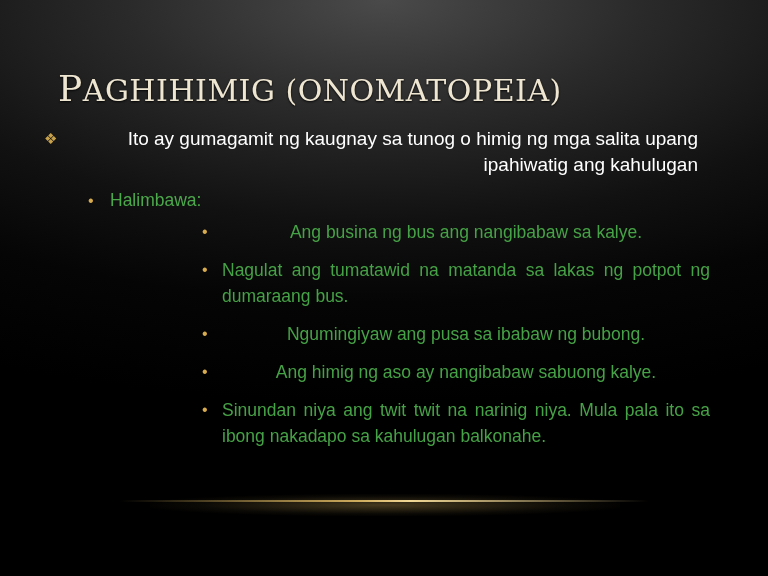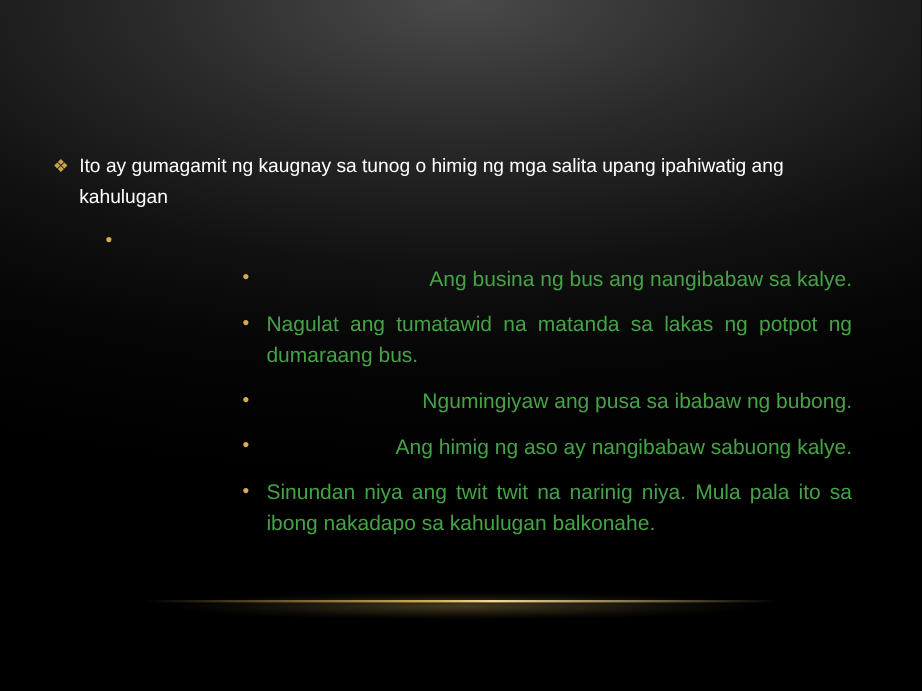--- a/index.html
+++ b/index.html
@@ -64,23 +64,24 @@
   .lvl1 .bullet {
     color: #c8a24a;
     font-size: 15px;
     line-height: 26px;
     width: 22px;
     flex: 0 0 22px;
     text-align: left;
   }
   .lvl1 .text {
     color: #ffffff;
-    font-size: 16px;
+    font-size: 19px;
     line-height: 26px;
     width: 632px;
+    text-align: right;
   }
 
   .lvl2 {
     display: flex;
     align-items: flex-start;
     margin: 10px 0 6px 44px;
   }
   .lvl2 .bullet {
     color: #d8ac4e;
     font-size: 16px;
@@ -111,21 +112,21 @@
     flex: 0 0 20px;
   }
   .lvl3 .text {
     color: #46a246;
     font-size: 17.5px;
     line-height: 26px;
     width: 488px;
     text-align: justify;
   }
   .lvl3 .text.nojust {
-    text-align: right;
+    text-align: center;
   }
 
   .gold-line {
     position: absolute;
     left: 120px;
     bottom: 74px;
     width: 528px;
     height: 2px;
     background: linear-gradient(to right, rgba(200,162,74,0) 0%, rgba(214,178,96,0.95) 45%, rgba(240,215,150,1) 55%, rgba(200,162,74,0) 100%);
     filter: blur(0.2px);
@@ -139,30 +140,36 @@
     height: 22px;
     background: radial-gradient(ellipse at center, rgba(214,178,96,0.32) 0%, rgba(214,178,96,0.06) 55%, rgba(0,0,0,0) 75%);
     z-index: 2;
   }
 </style>
 </head>
 <body>
 
 <div class="slide">
 
+  <div class="title-wrap">
+    <div class="slide-title">
+      <span class="cap">P</span><span>AGHIHIMIG (ONOMATOPEIA)</span>
+    </div>
+  </div>
 
   <div class="body-wrap">
 
     <div class="lvl1">
       <span class="bullet">❖</span>
       <span class="text">Ito ay gumagamit ng kaugnay sa tunog o himig ng mga salita upang ipahiwatig ang kahulugan</span>
     </div>
 
     <div class="lvl2">
       <span class="bullet">•</span>
+      <span class="text">Halimbawa:</span>
     </div>
 
     <div class="lvl3-list">
 
       <div class="lvl3">
         <span class="bullet">•</span>
         <span class="text nojust">Ang busina ng bus ang nangibabaw sa kalye.</span>
       </div>
 
       <div class="lvl3">

